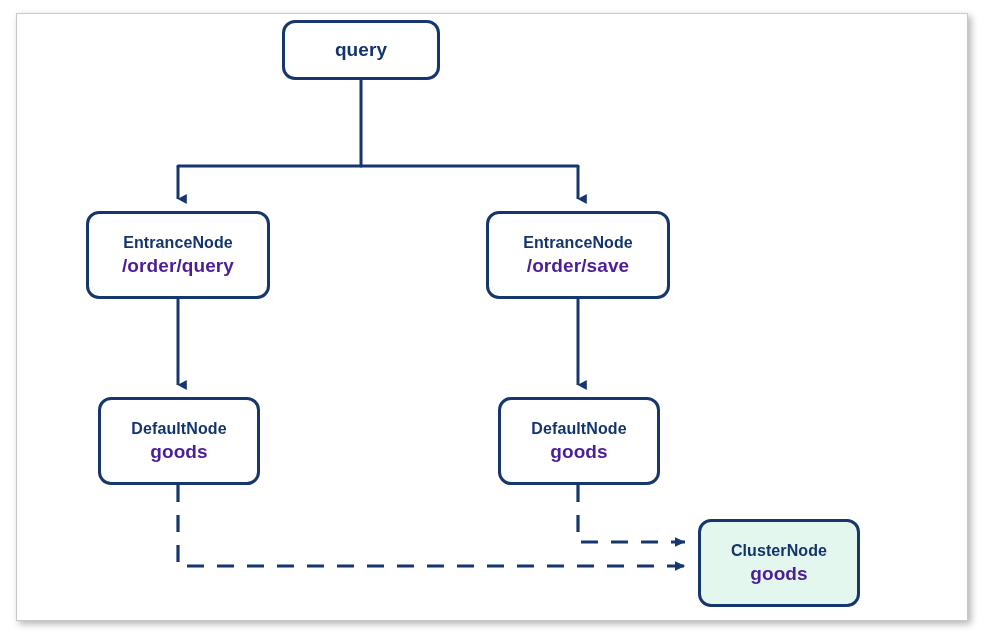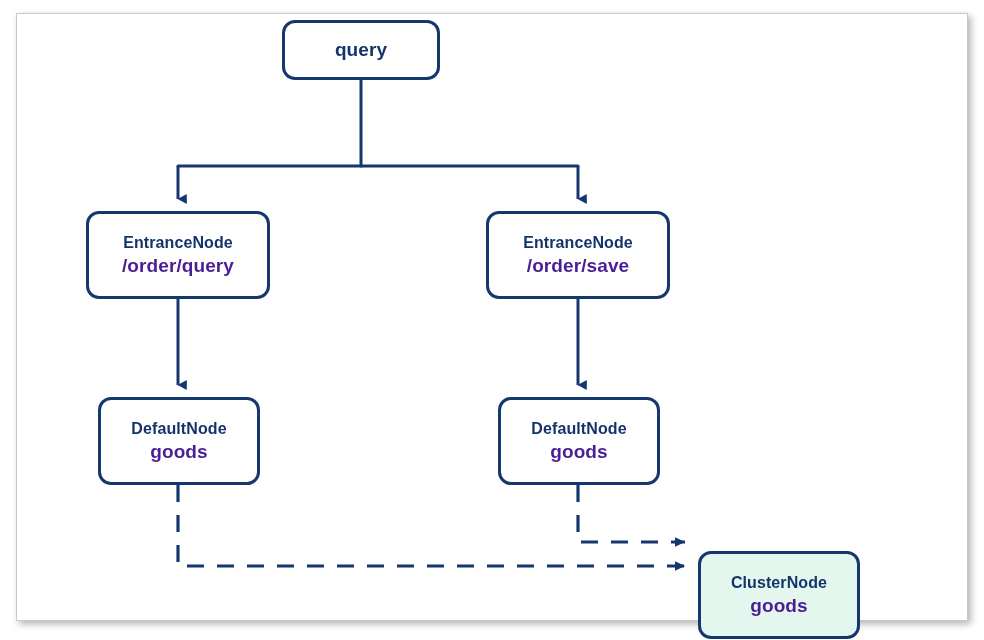--- a/index.html
+++ b/index.html
@@ -40,21 +40,20 @@
     border-radius: 13px;
     background: #ffffff;
     display: flex;
     flex-direction: column;
     align-items: center;
     justify-content: center;
     line-height: 1.22;
   }
   .node-box.cluster {
     background: #e4f7ee;
-    margin-top: 32px;
   }
   .node-type {
     color: #14356c;
     font-weight: bold;
     font-size: 16px;
     letter-spacing: 0.1px;
     white-space: nowrap;
   }
   .node-sub {
     color: #4c1d95;

